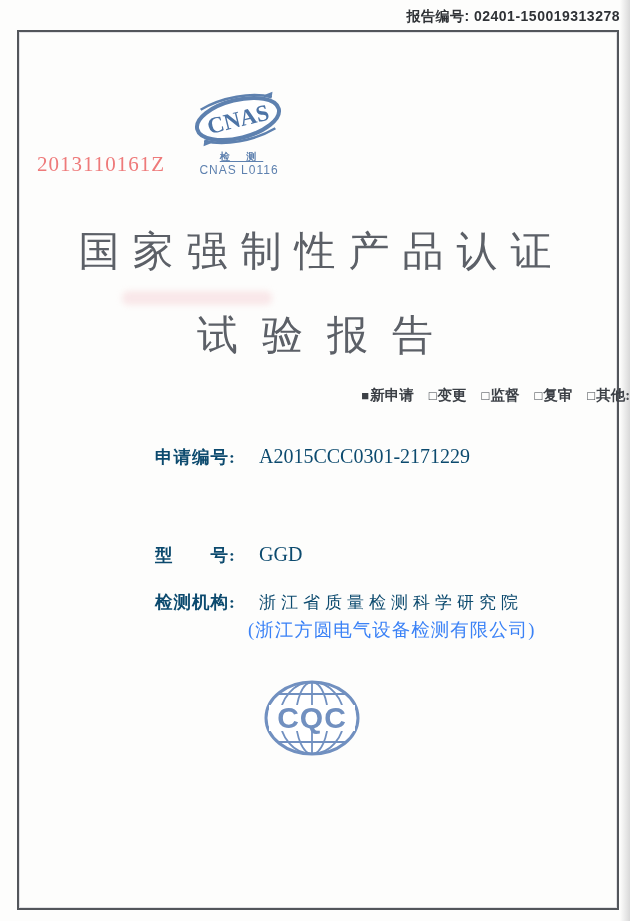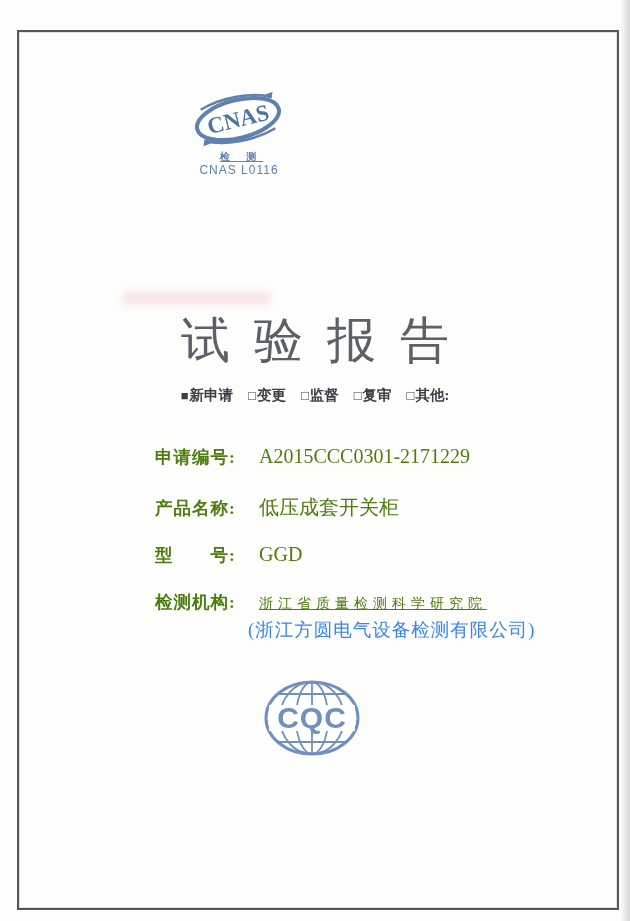--- a/index.html
+++ b/index.html
@@ -52,90 +52,92 @@
     position:absolute;left:122px;top:291px;width:150px;height:14px;
     background:rgba(243,183,190,0.30);filter:blur(3px);border-radius:6px;
   }
   
   .title1{
     position:absolute;left:0;top:224px;width:630px;text-align:center;
     font-size:41px;color:#5c6067;letter-spacing:13px;text-indent:13px;
   }
   .title2{
     position:absolute;left:0;top:308px;width:630px;text-align:center;
-    font-size:49px;color:#5c6067;letter-spacing:24px;text-indent:24px;
+    font-size:41px;color:#5c6067;letter-spacing:24px;text-indent:24px;
   }
   
   .chkrow{
     position:absolute;left:0;top:386px;width:630px;
-    display:flex;justify-content:center;gap:15px;
+    display:flex;justify-content:flex-end;gap:15px;
     font-size:14.5px;font-weight:bold;color:#3c4046;
   }
   .chk{white-space:nowrap;}
   .chk .glyph{font-size:13px;margin-right:1px;}
   
-  .form-row{position:absolute;left:155px;color:#4d7c0f;white-space:nowrap;}
+  .form-row{position:absolute;left:155px;color:#0c4a6e;white-space:nowrap;}
   .form-label{font-size:17.5px;font-weight:bold;letter-spacing:1px;display:inline-block;min-width:92px;}
   .form-value{font-size:20px;margin-left:8px;}
   .row1{top:445px;}
   .row2{top:494px;}
   .row3{top:543px;}
   .row4{top:590px;}
-  .row4 .form-value{font-size:14px;letter-spacing:5px;text-decoration:underline;}
+  .row4 .form-value{font-size:17px;letter-spacing:5px;}
   .row4-line2{
     position:absolute;left:248px;top:617px;
     font-size:18.5px;color:#3b82f6;letter-spacing:1px;white-space:nowrap;
   }
 </style>
 </head>
 <body>
 
 <div class="page">
 
+  <div class="report-no">
+    <span>报告编号:</span>
+    <span>02401-150019313278</span>
+  </div>
 
   <div class="frame"></div>
 
+  <div class="cma-no">2013110161Z</div>
 
   <div class="cnas">
     <svg width="96" height="66" viewBox="0 0 96 66">
       <g transform="rotate(-14 48 33)">
         <ellipse cx="48" cy="33" rx="42" ry="19" fill="#ffffff" stroke="#5e81af" stroke-width="4"></ellipse>
 
         <path d="M14,15 A55,26 0 0 1 86,20" fill="none" stroke="#5e81af" stroke-width="2.5"></path>
         <path d="M86,20 l-6,-4 l8,-1 Z" fill="#5e81af"></path>
         <path d="M82,51 A55,26 0 0 1 10,46" fill="none" stroke="#5e81af" stroke-width="2.5"></path>
         <path d="M10,46 l6,4 l-8,1 Z" fill="#5e81af"></path>
         <text x="48" y="41" text-anchor="middle" font-family="Liberation Serif, DejaVu Serif, serif" font-size="23" font-weight="bold" fill="#4d74a6">CNAS</text>
       </g>
     </svg>
   </div>
   <div class="cnas-sub1">检 测</div>
   <div class="cnas-sub2">CNAS L0116</div>
 
   <div class="smudge"></div>
 
+  <div class="title1">国家强制性产品认证</div>
   <div class="title2">试验报告</div>
 
   <div class="chkrow">
     <span class="chk"><span class="glyph">■</span><span>新申请</span></span>
     <span class="chk"><span class="glyph">□</span><span>变更</span></span>
     <span class="chk"><span class="glyph">□</span><span>监督</span></span>
     <span class="chk"><span class="glyph">□</span><span>复审</span></span>
     <span class="chk"><span class="glyph">□</span><span>其他:</span></span>
   </div>
 
   <div class="form-row row1">
     <span class="form-label">申请编号:</span>
     <span class="form-value">A2015CCC0301-2171229</span>
   </div>
 
-  <div class="form-row row2">
-    <span class="form-label">产品名称:</span>
-    <span class="form-value">低压成套开关柜</span>
-  </div>
 
   <div class="form-row row3">
     <span class="form-label">型　　号:</span>
     <span class="form-value">GGD</span>
   </div>
 
   <div class="form-row row4">
     <span class="form-label">检测机构:</span>
     <span class="form-value">浙江省质量检测科学研究院</span>
   </div>

